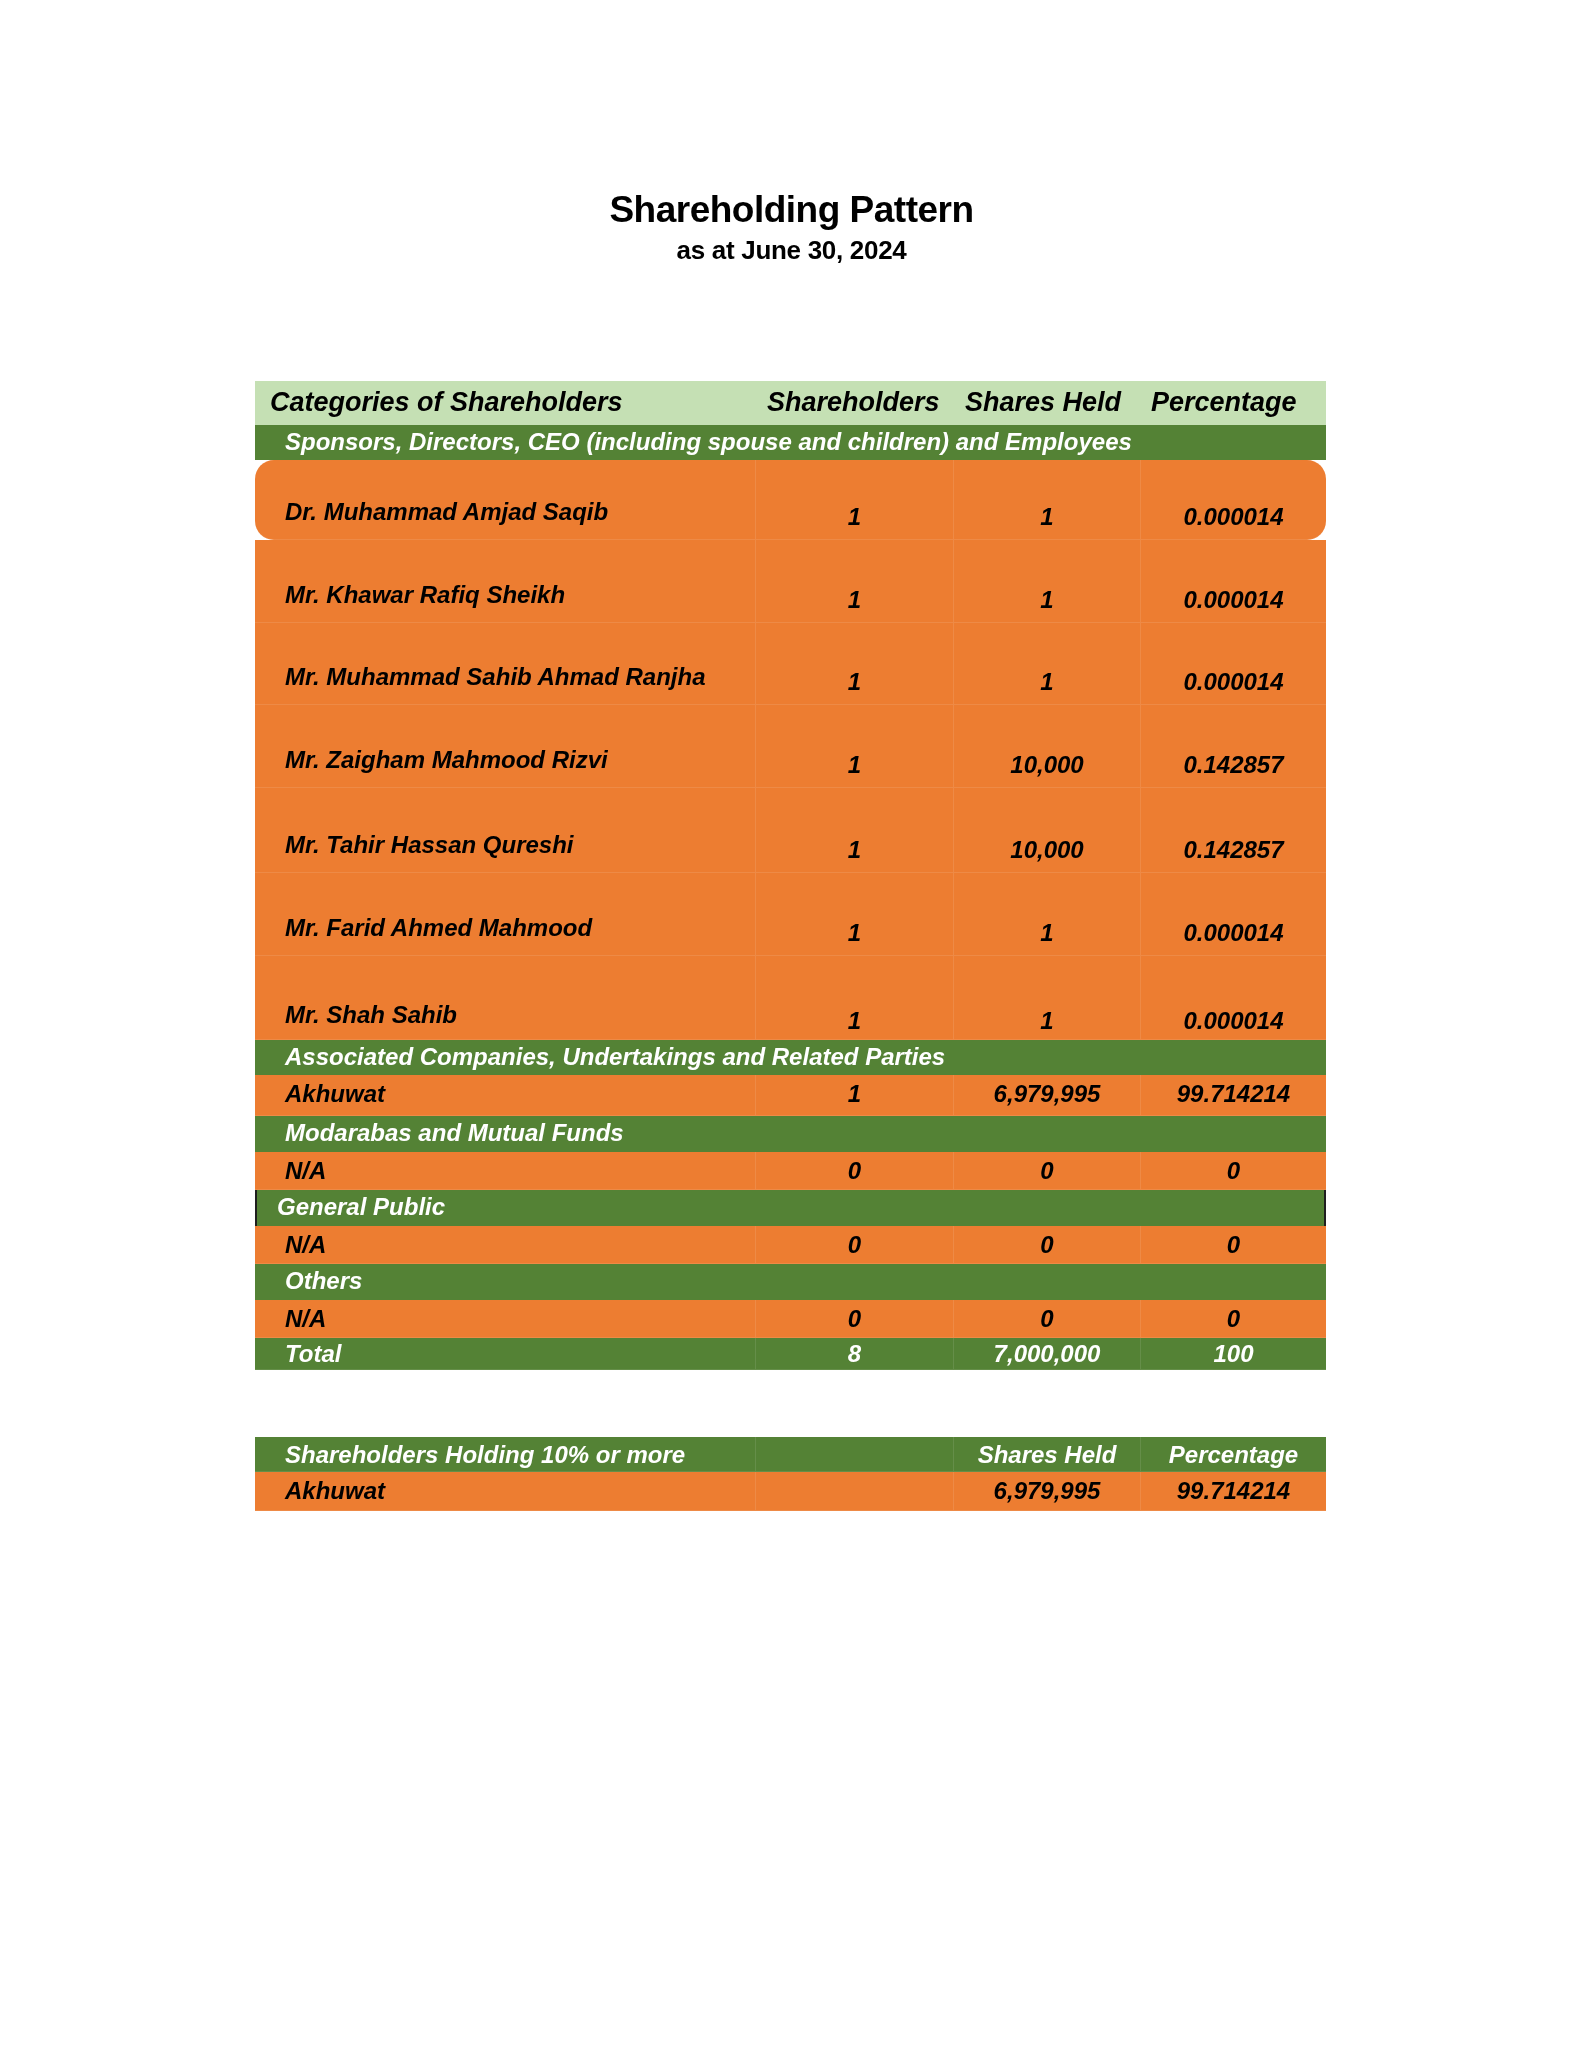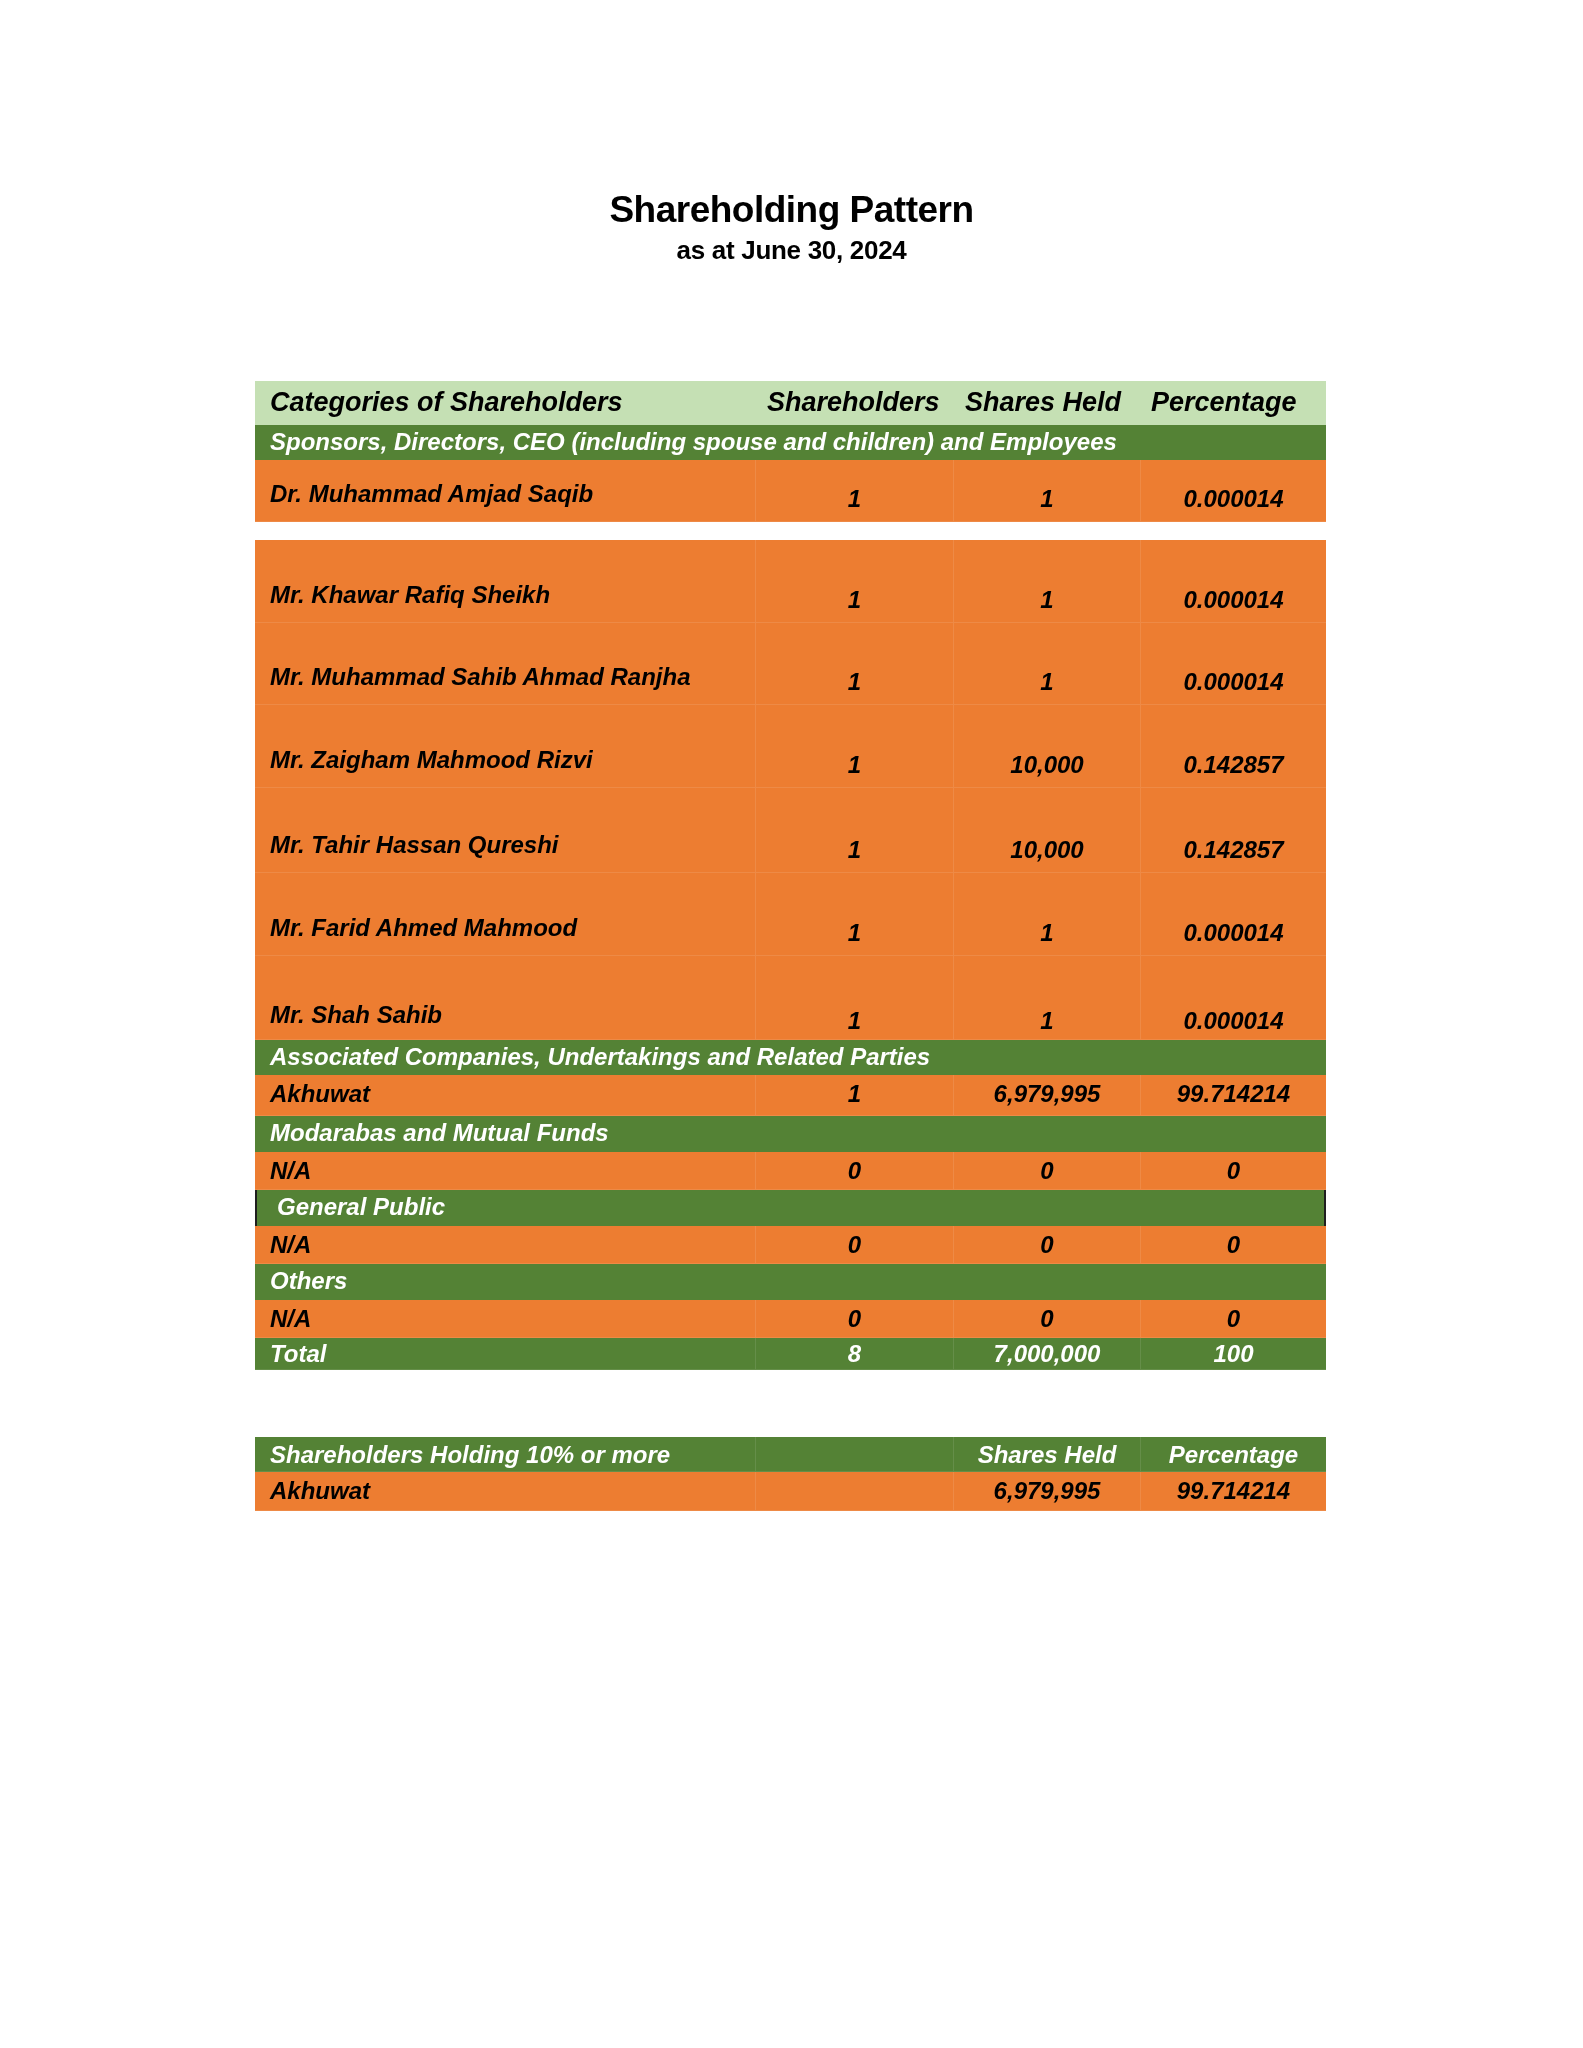--- a/index.html
+++ b/index.html
@@ -7,21 +7,21 @@
          font-family: "Liberation Sans", "DejaVu Sans", sans-serif; color: #000; }
   .title { position: absolute; left: 0; width: 1583px; top: 189px; text-align: center;
            font-weight: bold; font-size: 37px; letter-spacing: -0.5px; }
   .subtitle { position: absolute; left: 0; width: 1583px; top: 235px; text-align: center;
               font-weight: bold; font-size: 26px; letter-spacing: -0.3px; }
 
   .tbl { position: absolute; left: 255px; width: 1071px; font-style: italic; }
   .row { position: absolute; left: 0; width: 1071px; display: block; }
   .cell { position: absolute; top: 0; bottom: 0; box-sizing: border-box;
           font-weight: bold; white-space: nowrap; }
-  .c1 { left: 0; width: 500px; padding-left: 15px; text-align: left; }
+  .c1 { left: 0; width: 500px; padding-left: 30px; text-align: left; }
   .c2 { left: 500px; width: 198px; text-align: center; }
   .c3 { left: 698px; width: 187px; text-align: center; }
   .c4 { left: 885px; width: 186px; text-align: center; }
   .grid .c2, .grid .c3, .grid .c4 { border-left: 1px solid rgba(255,255,255,0.10); }
   .grid { border-bottom: 1px solid rgba(255,255,255,0.10); box-sizing: border-box; }
 
   .hdr { background: #c5e0b4; font-size: 27px; }
   .hdr .cell { line-height: 42px; }
   .hdr .c1 { padding-left: 15px; }
   .hdr .c4 { text-align: left; padding-left: 11px; }
@@ -57,21 +57,21 @@
     <div class="cell c1">Categories of Shareholders</div>
     <div class="cell c2">Shareholders</div>
     <div class="cell c3">Shares Held</div>
     <div class="cell c4">Percentage</div>
   </div>
 
   <div class="row sec" style="top:44px; height:35px;">
     <div class="cell c1">Sponsors, Directors, CEO (including spouse and children) and Employees</div>
   </div>
 
-  <div class="row org tall grid" style="top:79px; height:62px;">
+  <div class="row org tall grid" style="top:79px; height:80px;border-radius:19px;">
     <div class="cell c1">Dr. Muhammad Amjad Saqib</div>
     <div class="cell c2">1</div>
     <div class="cell c3">1</div>
     <div class="cell c4">0.000014</div>
   </div>
   <div class="row org tall grid" style="top:159px; height:83px;">
     <div class="cell c1">Mr. Khawar Rafiq Sheikh</div>
     <div class="cell c2">1</div>
     <div class="cell c3">1</div>
     <div class="cell c4">0.000014</div>

